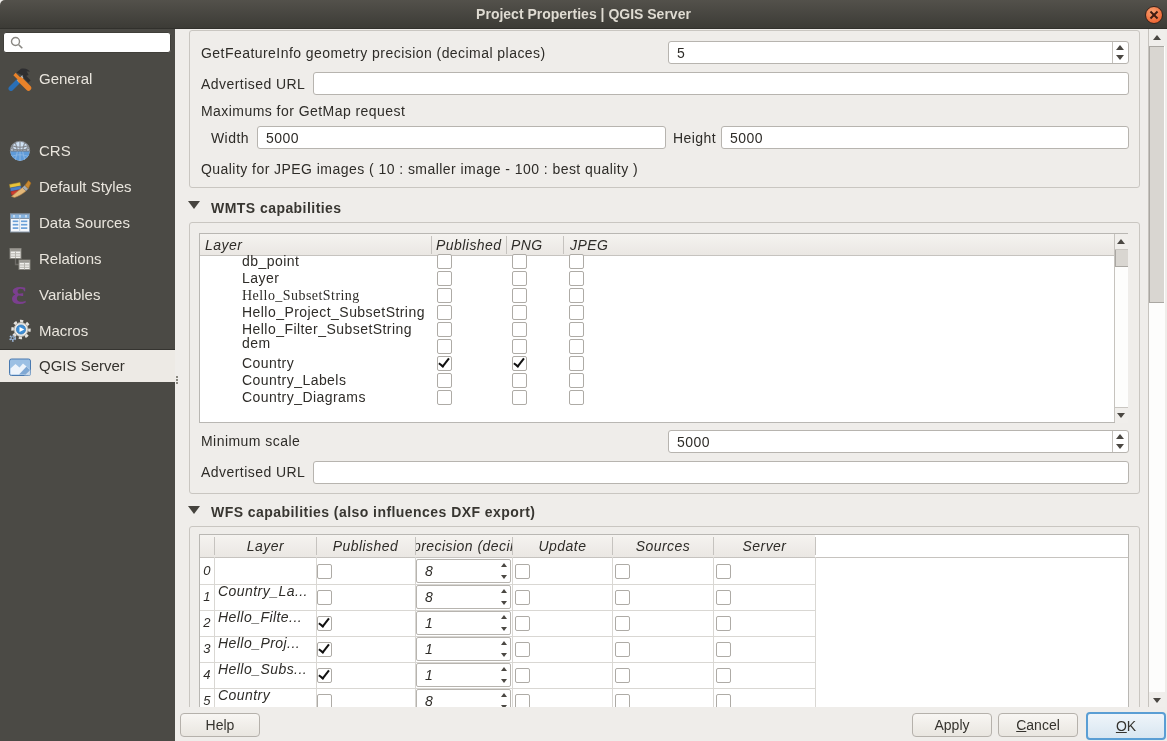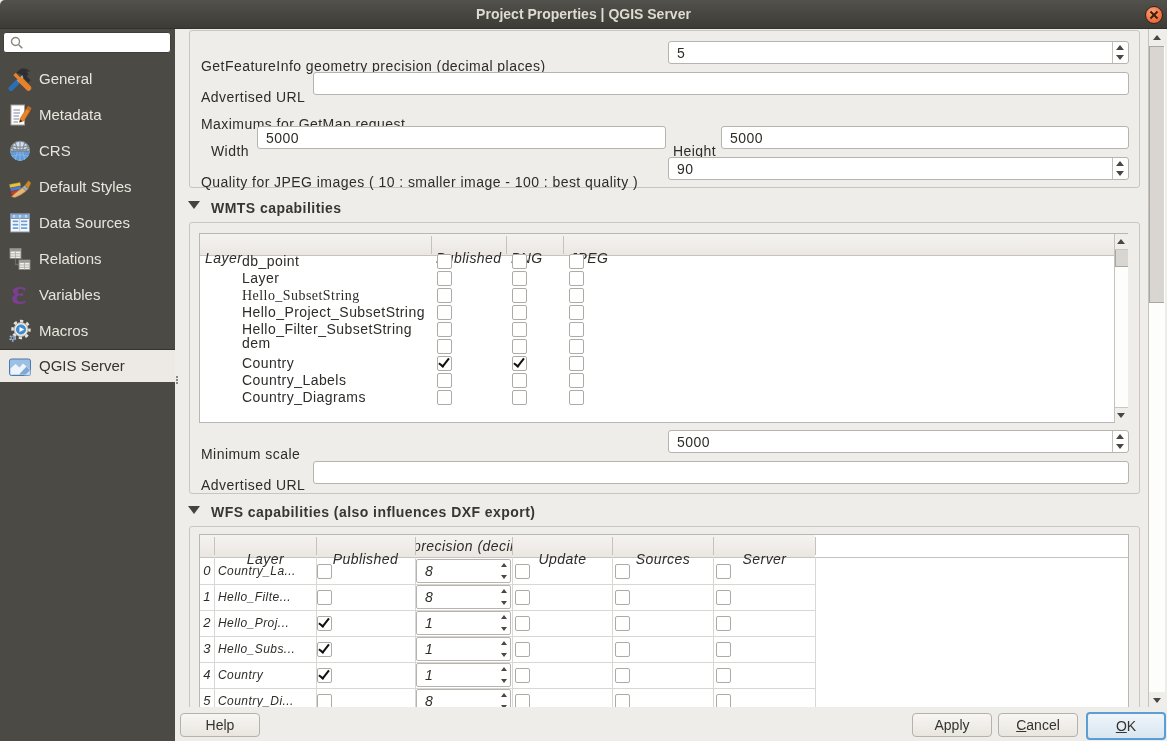--- a/index.html
+++ b/index.html
@@ -27,38 +27,38 @@
 .sitem .lbl { position:absolute; left:39px; top:0; height:36px; line-height:36px; }
 .sitem svg { position:absolute; left:8px; top:6px; }
 #sel { position:absolute; left:0; top:320px; width:175px; height:32px; background:#edeae5;
   border-top:1px solid #353430; color:#35332e; font-size:15px; }
 #sel .lbl { position:absolute; left:39px; top:0; height:32px; line-height:32px; }
 #sel svg { position:absolute; left:8px; top:5px; }
 
 #main { position:absolute; left:175px; top:29px; width:970px; height:678px; overflow:hidden;
   background:#efedea; color:#2e2c28; font-size:14px; letter-spacing:0.45px; }
 .frame { position:absolute; border:1px solid #c9c6c1; border-radius:3px; }
-.lab { position:absolute; height:18px; line-height:18px; white-space:nowrap;margin-top:13px; }
+.lab { position:absolute; height:18px; line-height:18px; white-space:nowrap; }
 .inp { position:absolute; background:#fff; border:1px solid #b7b4af; border-radius:3px; }
 .inp .v { position:absolute; left:8px; top:0; height:100%; line-height:22px; }
 .spinsep { position:absolute; right:15px; top:0; bottom:0; width:1px; background:#c3c0bb; }
 .spup { position:absolute; width:0; height:0; border-left:4px solid transparent;
   border-right:4px solid transparent; border-bottom:5px solid #4a4742; }
 .spdn { position:absolute; width:0; height:0; border-left:4px solid transparent;
   border-right:4px solid transparent; border-top:5px solid #4a4742; }
 .tri { position:absolute; width:0; height:0; border-left:6px solid transparent;
   border-right:6px solid transparent; border-top:8px solid #45433e; }
 .sect { position:absolute; font-weight:bold; font-size:14px; color:#383631; white-space:nowrap; }
 .cb { position:absolute; width:13px; height:13px; background:#fff; border:1px solid #aeaba6;
   border-radius:2px; }
 .cb.on::after { content:""; position:absolute; left:3px; top:-1px; width:4px; height:9px;
   border-right:2.5px solid #111; border-bottom:2.5px solid #111; transform:rotate(38deg); }
 .trow { position:absolute; left:67px; height:17px; line-height:17px; font-size:14px; white-space:nowrap; }
 .wnum { position:absolute; left:0; width:14px; height:18px; line-height:18px; text-align:center; font-size:13px; }
-.wname { position:absolute; left:18px; height:18px; line-height:18px; font-size:12px; white-space:nowrap; }
+.wname { position:absolute; left:18px; height:18px; line-height:18px; font-size:14px; white-space:nowrap;margin-top:20px; }
 .wspin { position:absolute; left:216px; width:93px; height:22px; background:#fff;
   border:1px solid #b7b4af; border-radius:2px; }
 .wspin .v { position:absolute; left:8px; top:0; height:22px; line-height:22px; font-size:14px; }
 .wspin .spup { right:3px; top:3px; border-left-width:3.5px; border-right-width:3.5px; border-bottom-width:4.5px; }
 .wspin .spdn { right:3px; bottom:3px; border-left-width:3.5px; border-right-width:3.5px; border-top-width:4.5px; }
 
 #sbar { position:absolute; left:1148px; top:29px; width:16px; height:678px; background:#fdfdfc;
   border-left:1px solid #c6c3be; }
 
 .btn { position:absolute; height:22px; background:linear-gradient(#f8f6f3, #e9e6e0);
@@ -83,36 +83,20 @@
     <div class="sitem" style="top:32px;">
       <svg width="24" height="24" viewBox="0 0 24 24">
         <path d="M3 21.5 L10 14.5" stroke="#2a6fb5" stroke-width="5" stroke-linecap="round"></path>
         <path d="M10 14.5 L15.5 9" stroke="#b9c1c9" stroke-width="2.6"></path>
         <path d="M20.5 21 L12.5 13" stroke="#e8822a" stroke-width="5.5" stroke-linecap="round"></path>
         <path d="M13 13.5 L6.5 7" stroke="#e8822a" stroke-width="3.2"></path>
         <path d="M8.5 5.5 L13 1.8 C17 0.6 20.5 2.2 22 4.8 L18.6 4.2 L20.6 8 L16.5 9.5 Z" fill="#2e2e30"></path>
         <path d="M15.5 8.5 L21.5 14.5" stroke="#2e2e30" stroke-width="3.2"></path>
       </svg>
       <div class="lbl">General</div>
-    </div>
-    <div class="sitem" style="top:68px;">
-      <svg width="24" height="24" viewBox="0 0 24 24">
-        <rect x="3" y="2" width="13.5" height="20" fill="#fdfdfd" stroke="#a19f9a"></rect>
-        <g stroke="#9aa5b5" stroke-width="1.3">
-          <line x1="5.5" y1="7" x2="12" y2="7"></line>
-          <line x1="5.5" y1="10" x2="12" y2="10"></line>
-          <line x1="5.5" y1="13" x2="11" y2="13"></line>
-          <line x1="5.5" y1="16" x2="11" y2="16"></line>
-          <line x1="5.5" y1="19" x2="10" y2="19"></line>
-        </g>
-        <path d="M12.2 15.5 L18.5 5.5 L22.3 7.8 L16 17.8 L11.5 19.3 Z" fill="#e8842c" stroke="#a85a12" stroke-width="0.5"></path>
-        <path d="M12.6 16.2 L11.5 19.3 L14.2 18.4 Z" fill="#3a2c20"></path>
-        <path d="M18.5 5.5 L20 2.8 L23.5 5 L22.3 7.8 Z" fill="#c86a1e"></path>
-      </svg>
-      <div class="lbl">Metadata</div>
     </div>
     <div class="sitem" style="top:104px;">
       <svg width="24" height="24" viewBox="0 0 24 24">
         <circle cx="12" cy="12" r="9.7" fill="#cfe2f5"></circle>
         <path d="M2.3 12 A9.7 9.7 0 0 0 21.7 12 Z" fill="#5f9bd8"></path>
         <g stroke="#84888e" stroke-width="1.1" fill="none">
           <path d="M2.3 12 A9.7 9.7 0 0 1 21.7 12"></path>
           <path d="M4.2 6.8 Q12 9.8 19.8 6.8"></path>
           <path d="M2.7 9.4 Q12 12.4 21.3 9.4"></path>
           <path d="M12 2.3 L12 12"></path>
@@ -223,26 +207,20 @@
     <div class="lab" style="left:26px;top:73px;">Maximums for GetMap request</div>
     <div class="lab" style="left:26px;top:100px;width:48px;text-align:right;">Width</div>
     <div class="inp" style="left:82px;top:97px;width:407px;height:21px;">
         <div class="v">5000</div>
       </div>
     <div class="lab" style="left:498px;top:100px;">Height</div>
     <div class="inp" style="left:546px;top:97px;width:406px;height:21px;">
         <div class="v">5000</div>
       </div>
     <div class="lab" style="left:26px;top:131px;">Quality for JPEG images ( 10 : smaller image - 100 : best quality )</div>
-    <div class="inp" style="left:493px;top:128px;width:459px;height:21px;">
-      <div class="v">90</div>
-        <div class="spinsep"></div>
-      <div class="spup" style="right:4px;top:3px;"></div>
-      <div class="spdn" style="right:4px;bottom:3px;"></div>
-    </div>
 
     <div class="tri" style="left:13px;top:172px;"></div>
     <div class="sect" style="left:36px;top:170px;height:18px;line-height:18px;">WMTS capabilities</div>
     <div class="frame" style="left:14px;top:193px;width:949px;height:270px;"></div>
 
     <div class="abs" style="left:24px;top:204px;width:927px;height:188px;background:#fff;border:1px solid #b9b7b3;">
       <div class="abs" style="left:0;top:0;width:927px;height:21px;background:linear-gradient(#f5f3f0,#eae7e3);border-bottom:1px solid #c6c3bf;"></div>
       <div class="abs" style="left:231px;top:2px;width:1px;height:18px;background:#c6c3bf;"></div>
       <div class="abs" style="left:306px;top:2px;width:1px;height:18px;background:#c6c3bf;"></div>
       <div class="abs" style="left:363px;top:2px;width:1px;height:18px;background:#c6c3bf;"></div>

